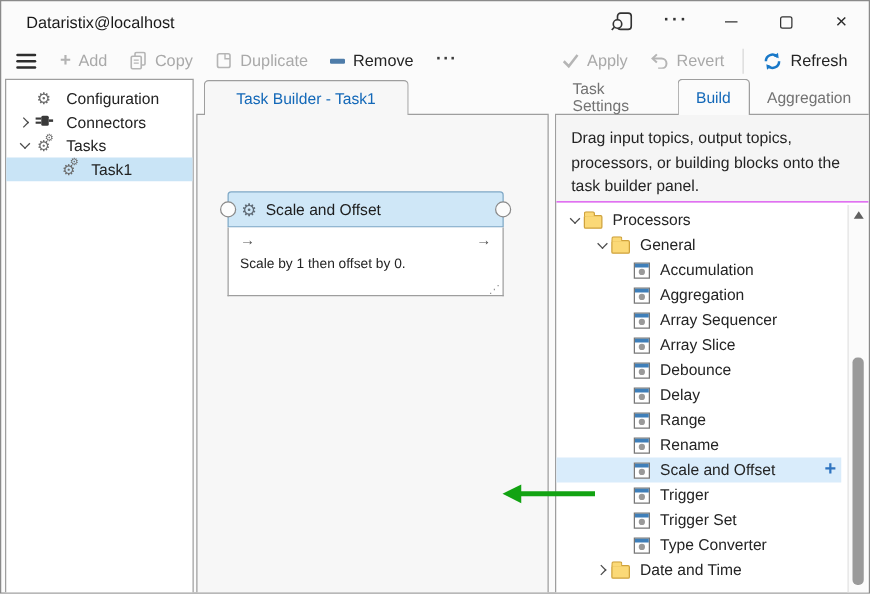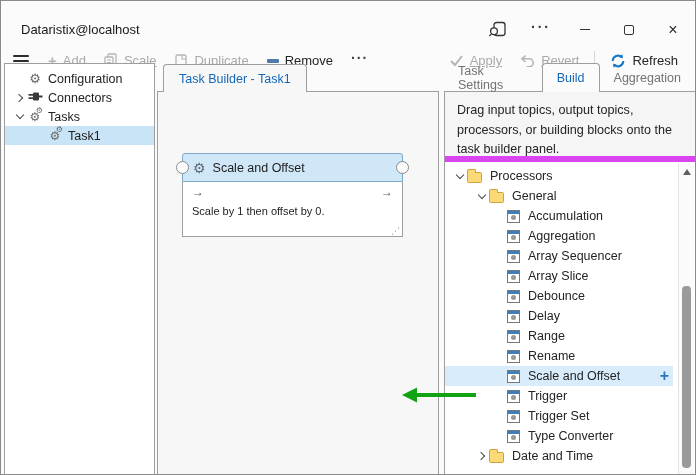--- a/index.html
+++ b/index.html
@@ -4,34 +4,34 @@
 <style>
   * { margin:0; padding:0; box-sizing:border-box; }
   html,body { background:#e8e8e8; }
   body { font-family:"Liberation Sans", sans-serif; }
   .window {
     position:relative; width:696px; height:475px; background:#fbfbfb;
     border:1px solid #8a8a8a; overflow:hidden; color:#1b1b1b; font-size:12.5px;
   }
 
   
-  .titlebar { height:33px; display:flex; align-items:center;margin-top:12px; }
+  .titlebar { height:33px; display:flex; align-items:center; }
   .title { margin-left:20px; font-size:13px; color:#191919; }
   .tb-icons { margin-left:auto; display:flex; height:100%; }
   .tb-btn { width:44px; height:100%; display:flex; align-items:center; justify-content:center; color:#333; }
   .tb-dots { font-size:14px; letter-spacing:2px; font-weight:bold; color:#333; padding-bottom:6px; }
   .min-glyph { width:10px; height:1.5px; background:#333; display:inline-block; }
   .max-glyph { width:10px; height:10px; border:1.3px solid #333; border-radius:2px; display:inline-block; }
   .close-glyph { font-size:16px; color:#2a2a2a; }
 
   
   .toolbar { height:29px; display:flex; align-items:center; padding:0 8px 0 6px; }
   .tool { display:flex; align-items:center; gap:6px; padding:0 9px; height:24px; white-space:nowrap; }
   .tool .lbl { font-size:13px; }
-  .disabled .lbl { color:#a9a9a9;text-decoration:underline; }
+  .disabled .lbl { color:#a9a9a9; }
   .enabled .lbl { color:#242424; }
   .hamburger { display:flex; flex-direction:column; gap:3px; padding:0 10px 0 6px; }
   .hamburger i { width:16px; height:2px; background:#2d2d2d; border-radius:1px; }
   .plus-glyph { font-size:15px; color:#b3b3b3; font-weight:bold; line-height:1; }
   .minus-glyph { width:12px; height:4px; background:#4e7ca9; border-radius:1px; display:inline-block; }
   .dots-glyph { font-size:14px; font-weight:bold; color:#3c3c3c; letter-spacing:1px; padding-bottom:5px; }
   .vsep { width:1px; height:20px; background:#d8d8d8; margin:0 6px; }
   .right-tools { margin-left:auto; display:flex; align-items:center; }
 
   
@@ -45,27 +45,27 @@
   .lrow { display:flex; align-items:center; height:19px; }
   .lrow.sel { background:#c9e4f6; }
   .expander { width:15px; margin-left:7px; display:flex; align-items:center; justify-content:center; flex:none; }
   .indent { width:20px; flex:none; }
   .chev-d { width:6px; height:6px; border-right:1.3px solid #4a4a4a; border-bottom:1.3px solid #4a4a4a; transform:rotate(45deg); margin-top:-3px; }
   .chev-r { width:6px; height:6px; border-right:1.3px solid #4a4a4a; border-bottom:1.3px solid #4a4a4a; transform:rotate(-45deg); margin-left:-2px; }
   .gear-glyph { color:#6b6b6b; font-size:13px; line-height:1; width:16px; text-align:center; flex:none; }
   .gears { position:relative; width:16px; flex:none; text-align:center; }
   .gears .g1 { color:#6b6b6b; font-size:12px; line-height:1; }
   .gears .g2 { position:absolute; color:#6b6b6b; font-size:8px; right:0px; top:-4px; }
-  .lrow .lbl { margin-left:5px; color:#222; }
+  .lrow .lbl { margin-left:10px; color:#222; }
 
   
   .mid-tab {
     position:absolute; left:162px; top:63px; height:28px; z-index:3;
     background:#f7f7f7; border:1px solid #9e9e9e; border-bottom:none;
-    border-radius:4px 4px 0 0; display:flex; align-items:center; padding:0 15px;
+    border-radius:4px 4px 0 0; display:flex; align-items:center; padding:0 25px;
     color:#1368b8; font-size:12.5px;
   }
   .node { position:absolute; left:181px; top:152px; width:221px; z-index:4; }
   .node-header {
     position:relative; height:29px; background:#cfe7f7; border:1px solid #7fa8c6;
     border-radius:3px 3px 0 0; display:flex; align-items:center; padding-left:10px; gap:7px;
   }
   .node-header .lbl { color:#1d1d1d; }
   .node-gear { color:#5f6a75; font-size:14px; line-height:1; }
   .port { position:absolute; width:13px; height:13px; border-radius:50%; background:#fcfcfc; border:1px solid #8a8a8a; top:7px; }
@@ -78,21 +78,21 @@
 
   
   .rtabs { position:absolute; left:443px; top:62px; height:29px; display:flex; z-index:3; }
   .rtab { padding:0 14px; display:flex; align-items:center; color:#737373; }
   .rtab.active {
     background:#fbfbfb; border:1px solid #9e9e9e; border-bottom:none;
     border-radius:4px 4px 0 0; color:#1368b8;
   }
 
   
-  .hint-box { background:#f5f5f5; border-bottom:6px solid #d946ef; padding:9px 12px 10px 12px; height:70px; }
+  .hint-box { background:#f5f5f5; border-bottom:1px solid #d946ef; padding:9px 12px 10px 12px; height:70px; }
   .hint-box .txt { width:225px; color:#242424; font-size:12.6px; line-height:1.55; }
   .rtree { position:relative; padding-top:4px; }
   .prow { display:flex; align-items:center; height:20px; margin-right:22px; }
   .prow.sel { background:#d9ecfb; }
   .prow .rexp { width:14px; margin-left:8px; display:flex; align-items:center; justify-content:center; flex:none; }
   .rind { flex:none; }
   .rind.l1 { width:22px; } .rind.l2 { width:62px; }
   .folder { width:15px; height:11px; background:#fbd977; border:1px solid #cfa23c; border-radius:1.5px; position:relative; flex:none; margin-top:2px; }
   .folder::before { content:""; position:absolute; top:-4px; left:-1px; width:7px; height:3px; background:#fbd977; border:1px solid #cfa23c; border-bottom:none; border-radius:2px 2px 0 0; }
   .proc { width:13px; height:13px; border:1px solid #777; background:#fff; position:relative; flex:none; }
@@ -149,21 +149,21 @@
       <span class="plus-glyph">+</span>
       <span class="lbl">Add</span>
     </div>
     <div class="tool disabled">
       <svg width="14" height="15" viewBox="0 0 14 15">
         <rect x="1" y="4" width="8" height="10" rx="1" fill="none" stroke="#b5b5b5" stroke-width="1.3"></rect>
         <path d="M4 4 V2 a1 1 0 0 1 1-1 h6 a1 1 0 0 1 1 1 v8 a1 1 0 0 1 -1 1 h-2" fill="none" stroke="#b5b5b5" stroke-width="1.3"></path>
         <line x1="3" y1="7" x2="7" y2="7" stroke="#b5b5b5" stroke-width="1"></line>
         <line x1="3" y1="9.5" x2="7" y2="9.5" stroke="#b5b5b5" stroke-width="1"></line>
       </svg>
-      <span class="lbl">Scale</span>
+      <span class="lbl">Copy</span>
     </div>
     <div class="tool disabled">
       <svg width="14" height="15" viewBox="0 0 14 15">
         <rect x="2" y="2" width="10" height="11" rx="1.5" fill="none" stroke="#b5b5b5" stroke-width="1.3"></rect>
         <path d="M8 2 v4 h4" fill="none" stroke="#b5b5b5" stroke-width="1.1"></path>
       </svg>
       <span class="lbl">Duplicate</span>
     </div>
     <div class="tool enabled">
       <span class="minus-glyph"></span>

